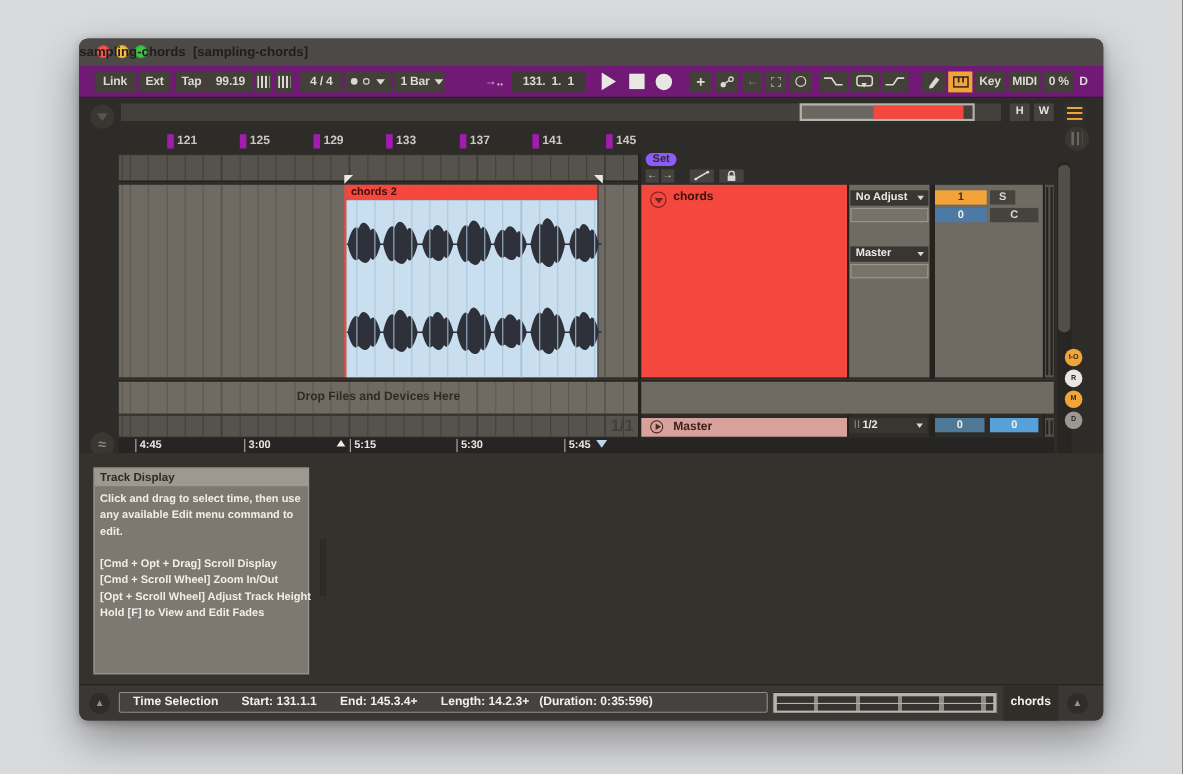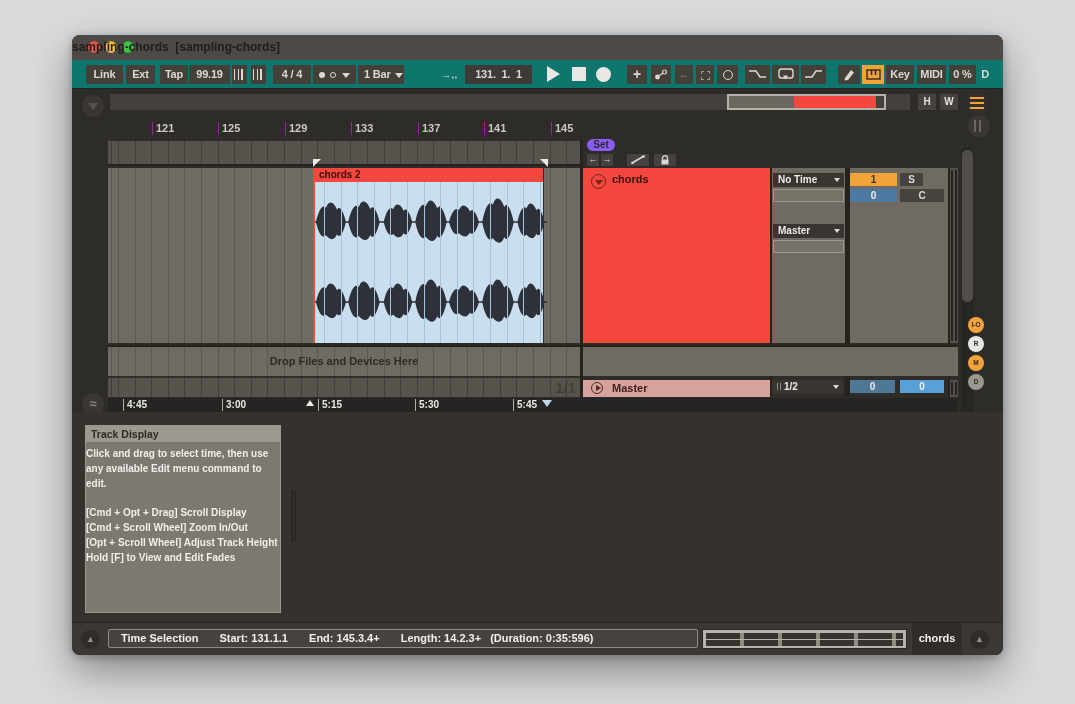--- a/index.html
+++ b/index.html
@@ -11,21 +11,21 @@
 
   
   .titlebar { position:absolute; left:0; top:0; right:0; height:25px; background:#4c4946; }
   .tl-dot { position:absolute; top:6px; width:12px; height:12px; border-radius:50%; }
   .dot-red { left:16px; background:#f2574f; border:.5px solid #d8453e; }
   .dot-yellow { left:33px; background:#f6be40; border:.5px solid #dba636; }
   .dot-green { left:50px; background:#3ec544; border:.5px solid #2fae36; }
   .win-title { position:absolute; left:0; right:0; top:5px; text-align:left; font-size:12px; font-weight:bold; color:#1f1e1d; white-space:pre; }
 
   
-  .controlbar { position:absolute; left:0; top:25px; right:0; height:29px; background:#0f766e; border-bottom:1px solid #242220;padding-left:12px; }
+  .controlbar { position:absolute; left:0; top:25px; right:0; height:29px; background:#701a75; border-bottom:1px solid #242220;padding-left:12px; }
   .cbtn { position:absolute; top:5px; height:19px; background:#434039; color:#dcd9d4;
     font-size:11px; font-weight:bold; line-height:19px; text-align:center; letter-spacing:-.2px; }
   .cflat { background:none; }
   .tri-down { display:inline-block; width:0; height:0; border-left:4px solid transparent; border-right:4px solid transparent; border-top:5px solid #dcd9d4; vertical-align:middle; margin-left:4px; }
   .nudge-bars { position:absolute; top:5px; height:19px; width:15px; background:#434039; }
   .nudge-bars span { position:absolute; left:2px; right:2px; top:4px; bottom:4px;
     background:repeating-linear-gradient(90deg,#dcd9d4 0 1.5px,transparent 1.5px 3.6px); }
   .shape-play { width:0; height:0; border-left:13px solid #e9e7e3; border-top:8px solid transparent; border-bottom:8px solid transparent; position:absolute; top:6px; }
   .shape-stop { width:14px; height:14px; background:#e9e7e3; position:absolute; top:7px; }
   .shape-rec { width:15px; height:15px; background:#e9e7e3; border-radius:50%; position:absolute; top:7px; }
@@ -40,21 +40,21 @@
   .rail-circle { position:absolute; width:22px; height:22px; border-radius:50%; background:#3a3733; color:#8a8680; text-align:center; }
 
   .arr { position:absolute; left:36px; top:0; width:850px; height:323px; }
 
   .ov-bar { position:absolute; left:2px; top:5px; width:800px; height:16px; background:#44413c; }
   .ov-view { position:absolute; left:617px; top:0px; width:159px; height:16px; border:2px solid #b5b2aa; background:#6b6760; }
   .ov-red { position:absolute; left:65px; top:0; width:82px; height:12px; background:#f4473e; }
   .ov-dark { position:absolute; right:0; top:0; width:8px; height:12px; background:#44413c; }
   .hw-btn { position:absolute; top:5px; width:18px; height:16px; background:#454240; color:#e4e2de; font-size:10px; font-weight:bold; line-height:16px; text-align:center; }
 
-  .bar-num { position:absolute; top:33px; height:13px; color:#cbc8c2; font-size:11px; font-weight:bold; line-height:13px; border-left:1px solid #a21caf; padding-left:3px; }
+  .bar-num { position:absolute; top:33px; height:13px; color:#cbc8c2; font-size:11px; font-weight:bold; line-height:13px; border-left:6px solid #a21caf; padding-left:3px; }
 
   .scrub { position:absolute; left:0; top:51px; width:472px; height:26px; background:#56534c;
     border-top:1px solid #33302c; border-bottom:2px solid #26231f;
     background-image:repeating-linear-gradient(90deg,#413e39 0 1px,transparent 1px 16.6px); background-position-x:10px; }
 
   .lane { position:absolute; left:0; top:79px; width:472px; height:175px; background:#6f6b63;
     background-image:repeating-linear-gradient(90deg,#5b5750 0 1px,transparent 1px 16.6px); background-position-x:10px; }
 
   .clip { position:absolute; left:205px; top:79px; width:231px; height:175px; border-left:2px solid #f4473e; border-right:1px solid #2b2b33; }
   .clip-title { position:absolute; left:0; top:0; right:0; height:14px; background:#f4473e; color:#3c100d; font-size:10px; font-weight:bold; line-height:14px; padding-left:4px; overflow:hidden; }
@@ -105,21 +105,21 @@
   
   .rrail { position:absolute; left:886px; top:0; width:45px; height:323px; }
   .rr-circle { position:absolute; width:16px; height:16px; border-radius:50%; font-size:6.5px; font-weight:bold; text-align:center; line-height:16px; color:#2e2b27; }
   .sb-track { position:absolute; left:3px; top:58px; width:13px; height:294px; background:#282623; border-radius:6px; }
   .sb-thumb { position:absolute; left:1px; top:3px; width:11px; height:152px; background:#514e48; border-radius:5px; }
 
   
   .lower { position:absolute; left:0; top:377px; width:931px; height:210px; background:#35322e; }
   .infobox { position:absolute; left:13px; top:13px; width:196px; height:188px; background:#7d7870; border:1px solid #9b968e; }
   .infobox .hd { height:16px; background:#9d9890; color:#2e2b27; font-size:10.5px; font-weight:bold; line-height:16px; padding-left:5px; }
-  .infobox .ln { color:#f1efec; font-size:10px; font-weight:bold; line-height:15px; padding-left:0; white-space:nowrap; }
+  .infobox .ln { color:#f1efec; font-size:10px; font-weight:bold; line-height:15px; padding-left:5px; white-space:nowrap; }
   .infobox .sp { height:14px; }
   .devpanel { position:absolute; left:226px; top:12px; width:667px; height:193px; background:#6b6760; border:1px solid #57544d; border-radius:2px; }
   .devpanel .hint { position:absolute; left:0; right:0; top:92px; text-align:center; color:#f1efec; font-size:11px; font-weight:bold; }
   .dev-grip { position:absolute; left:219px; top:78px; width:5px; height:52px;
     border-left:2px solid #2a2825; border-right:2px solid #2a2825; }
 
   
   .statusbar { position:absolute; left:0; top:587px; width:931px; height:33px; background:#3a3734; border-top:1px solid #242220; }
   .st-field { position:absolute; left:36px; top:6px; width:590px; height:19px; background:#454240; border:1px solid #918d85; border-radius:2px;
     color:#f2f0ed; font-size:11px; font-weight:bold; line-height:17px; padding-left:12px; white-space:nowrap; overflow:hidden; }
@@ -294,21 +294,21 @@
       <div class="col-div" style="left:840px;top:79px;width:2px;height:229px;"></div>
 
       <div class="thead">
         <div class="fold-circle">
             <i></i>
           </div>
         <div class="thead-name">chords</div>
       </div>
 
       <div class="iocol">
-        <div class="dd" style="top:5px;"><span>No Time</span><span class="tri-down"></span></div>
+        <div class="dd" style="top:5px;"><span>No Adjust</span><span class="tri-down"></span></div>
         <div class="inset-box" style="top:21px;"></div>
         <div class="dd" style="top:56px;"><span>Master</span><span class="tri-down"></span></div>
         <div class="inset-box" style="top:72px;"></div>
       </div>
 
       <div class="mixcol">
         <div class="mbox" style="left:0px;top:5px;width:47px;background:#f2a438;color:#3a3129;">1</div>
         <div class="mbox" style="left:50px;top:5px;width:23px;background:#46433f;color:#dcd9d4;">S</div>
         <div class="mbox" style="left:0px;top:21px;width:47px;background:#4d7aa5;color:#f2f0ed;">0</div>
         <div class="mbox" style="left:50px;top:21px;width:44px;background:#46433f;color:#dcd9d4;">C</div>

